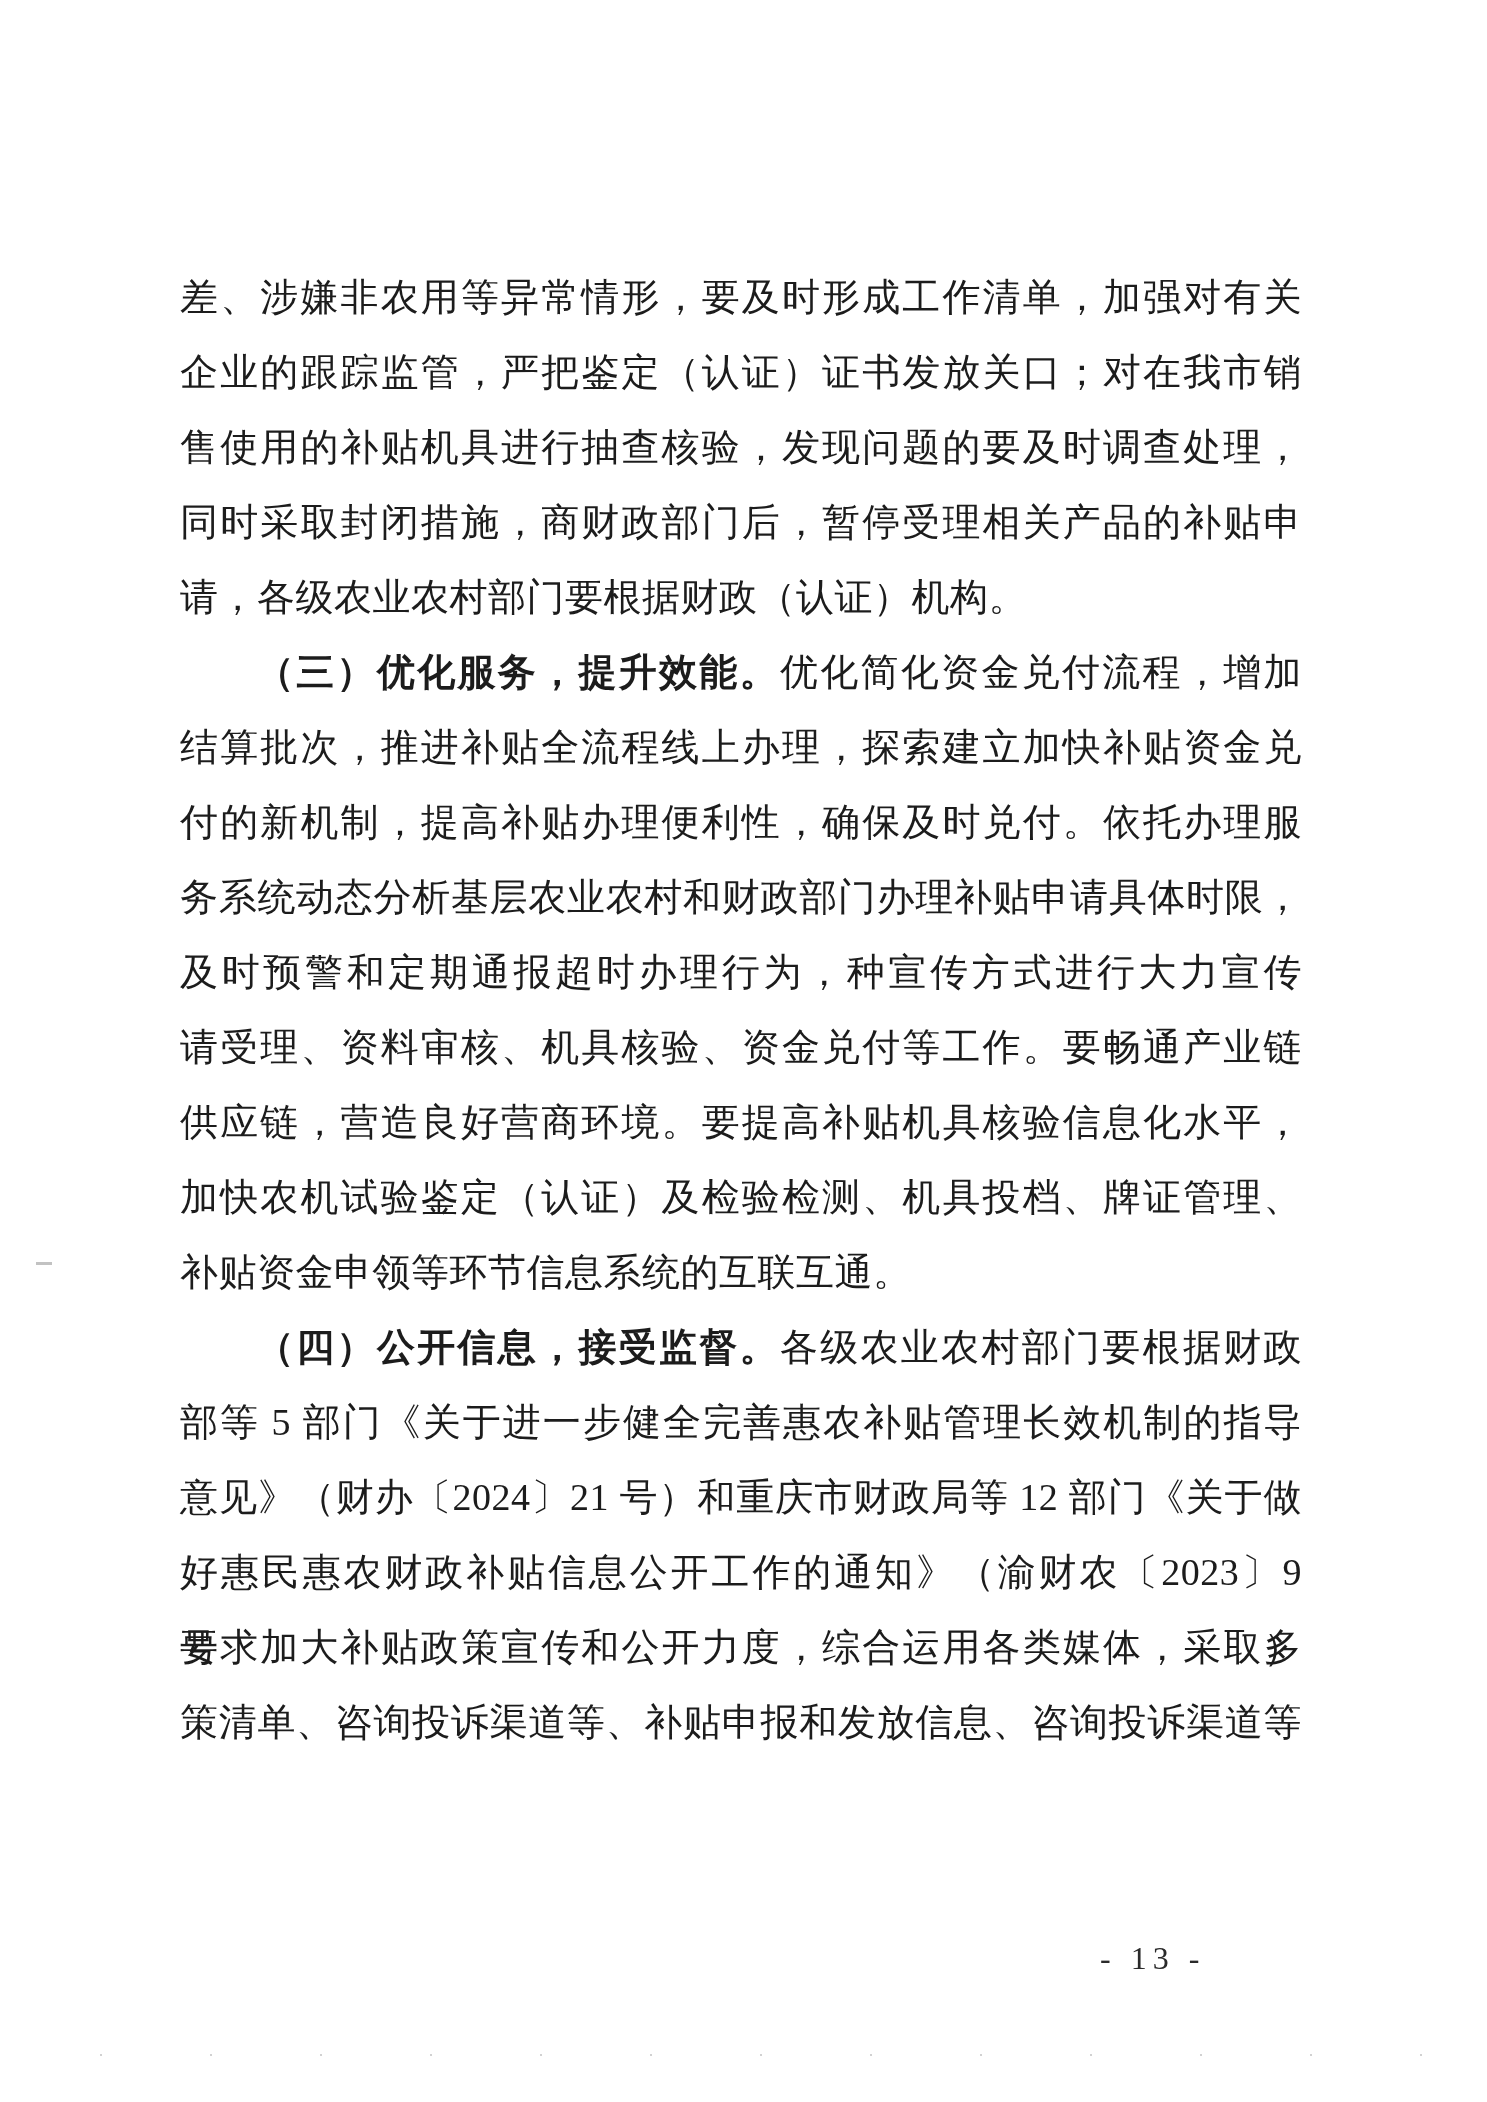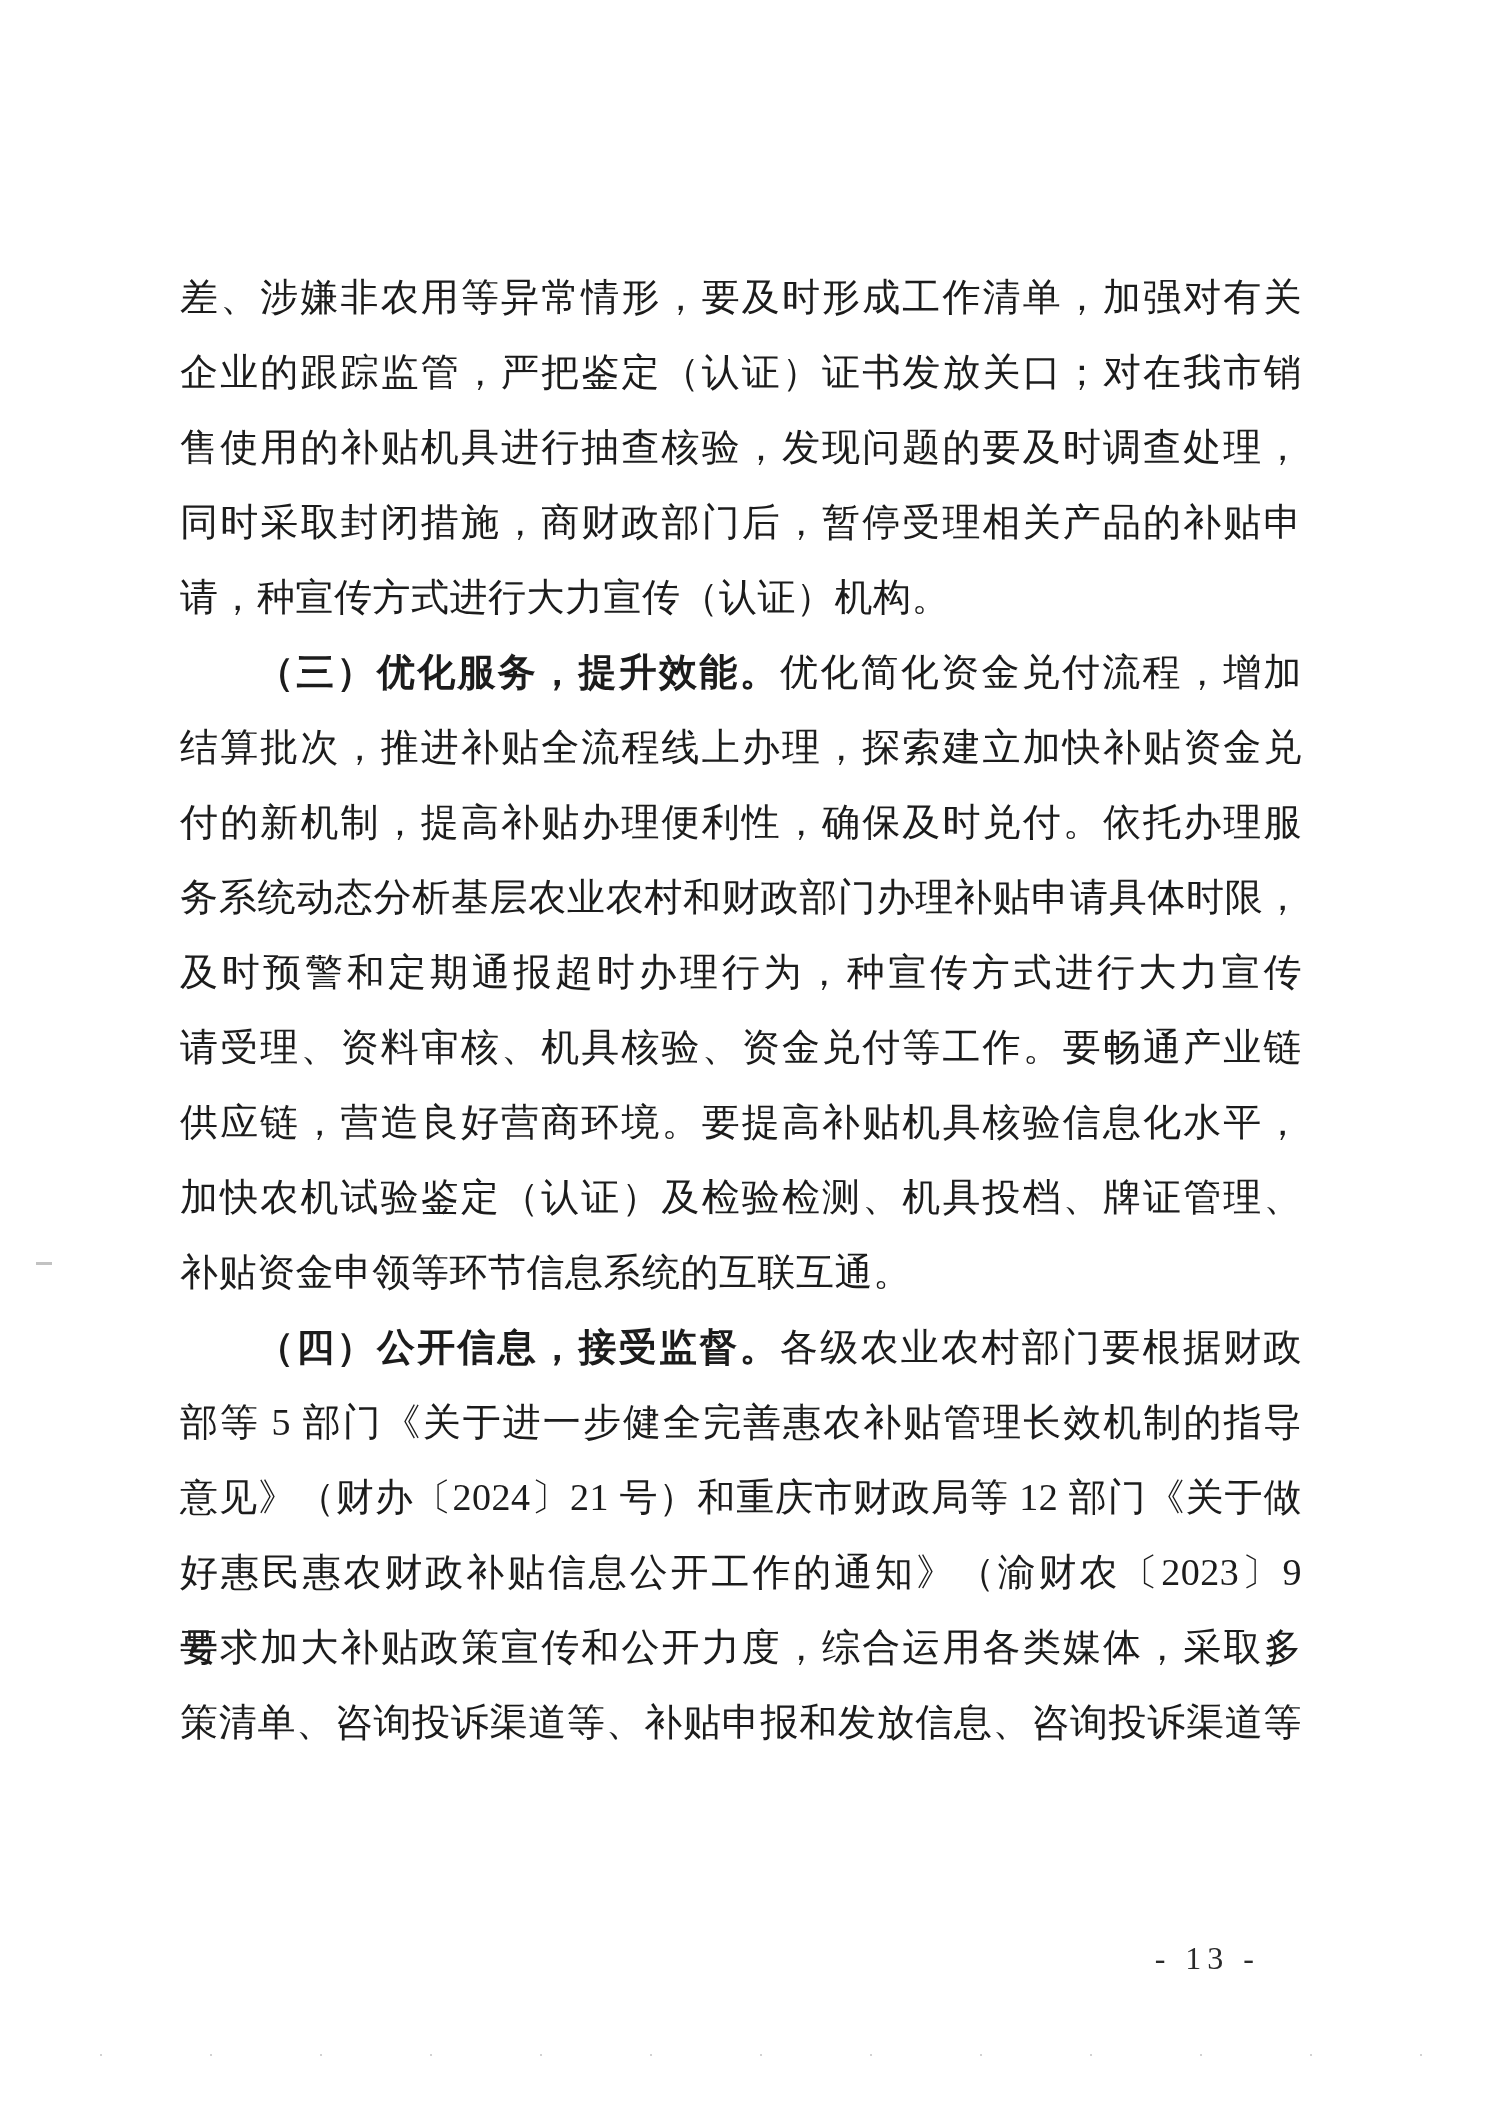--- a/index.html
+++ b/index.html
@@ -30,21 +30,21 @@
   .line.lead{
     text-indent:2em;
   }
   .line .head{
     font-weight:bold;
   }
   .page-number{
     position:absolute;
     left:1100px;top:1940px;
     width:160px;
-    text-align:right;
+    text-align:left;
     font-size:32px;
     color:#2a2a2a;
     letter-spacing:6px;
     white-space:nowrap;
   }
   .scan-dots{
     position:absolute;
     left:100px;top:2054px;
     width:1360px;height:2px;
     background:repeating-linear-gradient(90deg,#9a9a9a 0 2px,transparent 2px 110px);
@@ -60,21 +60,21 @@
 </style>
 </head>
 <body>
 
 <div class="page">
   <div class="text-block">
       <div class="line"><span>差、涉嫌非农用等异常情形，要及时形成工作清单，加强对有关</span></div>
       <div class="line"><span>企业的跟踪监管，严把鉴定（认证）证书发放关口；对在我市销</span></div>
       <div class="line"><span>售使用的补贴机具进行抽查核验，发现问题的要及时调查处理，</span></div>
       <div class="line"><span>同时采取封闭措施，商财政部门后，暂停受理相关产品的补贴申</span></div>
-      <div class="line end"><span>请，种宣传方式进行大力宣传（认证）机构。</span></div>
+      <div class="line end"><span>请，各级农业农村部门要根据财政（认证）机构。</span></div>
       <div class="line lead"><span class="head">（三）优化服务，提升效能。</span><span>优化简化资金兑付流程，增加</span></div>
       <div class="line"><span>结算批次，推进补贴全流程线上办理，探索建立加快补贴资金兑</span></div>
       <div class="line"><span>付的新机制，提高补贴办理便利性，确保及时兑付。依托办理服</span></div>
       <div class="line"><span>务系统动态分析基层农业农村和财政部门办理补贴申请具体时限，</span></div>
       <div class="line"><span>及时预警和定期通报超时办理行为，种宣传方式进行大力宣传</span></div>
       <div class="line"><span>请受理、资料审核、机具核验、资金兑付等工作。要畅通产业链</span></div>
       <div class="line"><span>供应链，营造良好营商环境。要提高补贴机具核验信息化水平，</span></div>
       <div class="line"><span>加快农机试验鉴定（认证）及检验检测、机具投档、牌证管理、</span></div>
       <div class="line end"><span>补贴资金申领等环节信息系统的互联互通。</span></div>
       <div class="line lead"><span class="head">（四）公开信息，接受监督。</span><span>各级农业农村部门要根据财政</span></div>

